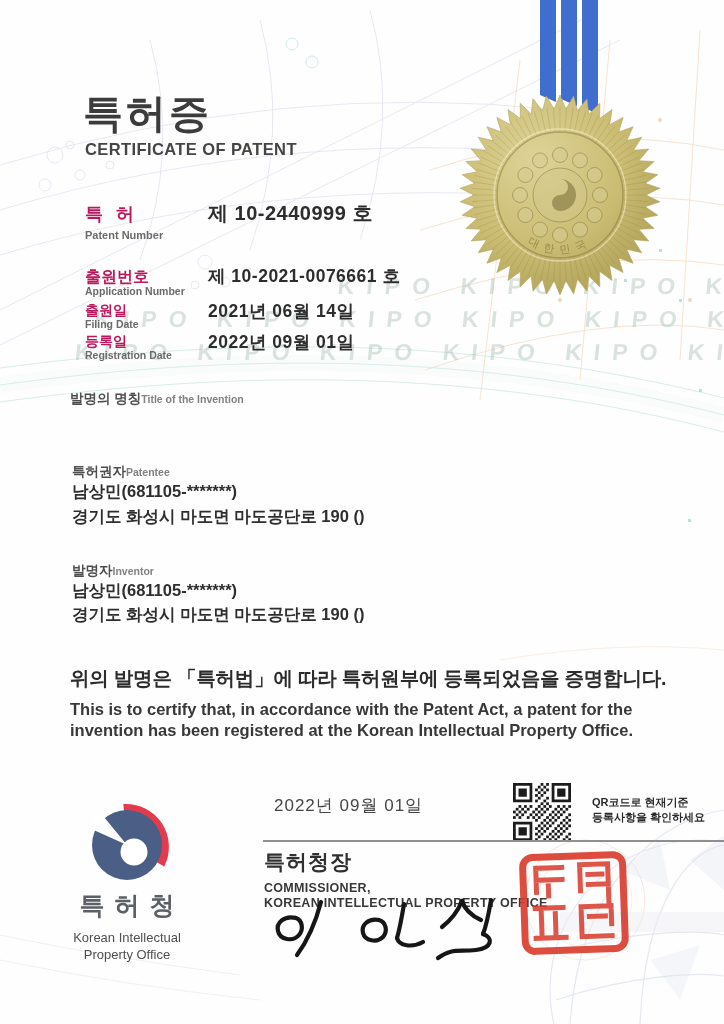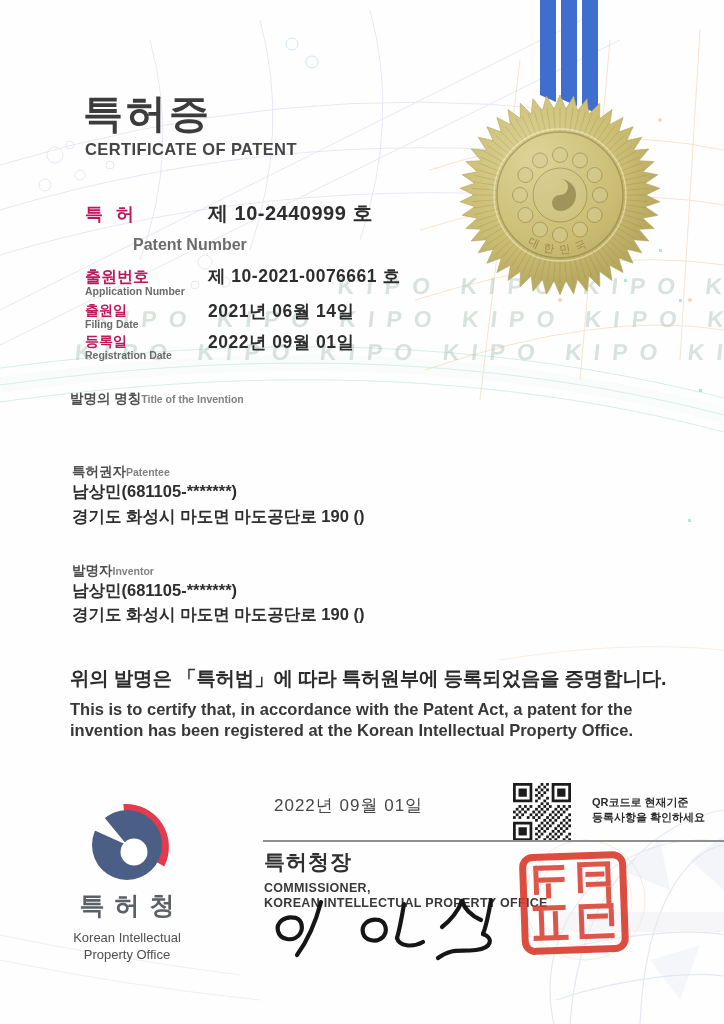--- a/index.html
+++ b/index.html
@@ -10,21 +10,21 @@
 
   
   .title-ko{left:83px;top:86px;font-size:40px;font-weight:800;color:#3c3c3c;letter-spacing:3px;}
   .title-en{left:85px;top:140px;font-size:16.5px;font-weight:700;color:#454545;letter-spacing:.4px;}
 
   
   .lk{color:#be185d;font-weight:700;}
   .le{color:#6b6b6b;font-weight:700;}
   .val{color:#2d2d2d;font-weight:700;letter-spacing:.5px;}
   .r1-lk{left:85px;top:202px;font-size:18px;letter-spacing:4px;}
-  .r1-le{left:85px;top:236px;font-size:16px;margin-left:48px;}
+  .r1-le{left:85px;top:229px;font-size:11px;}
   .r1-v {left:208px;top:200px;font-size:20px;}
   .r2-lk{left:85px;top:267px;font-size:16px;}
   .r2-le{left:85px;top:285px;font-size:10.5px;}
   .r2-v {left:208px;top:264px;font-size:17.5px;}
   .r3-lk{left:85px;top:302px;font-size:14px;}
   .r3-le{left:85px;top:318px;font-size:10.5px;}
   .r3-v {left:208px;top:299px;font-size:17.5px;}
   .r4-lk{left:85px;top:333px;font-size:14px;}
   .r4-le{left:85px;top:349px;font-size:10.5px;}
   .r4-v {left:208px;top:330px;font-size:17.5px;}

